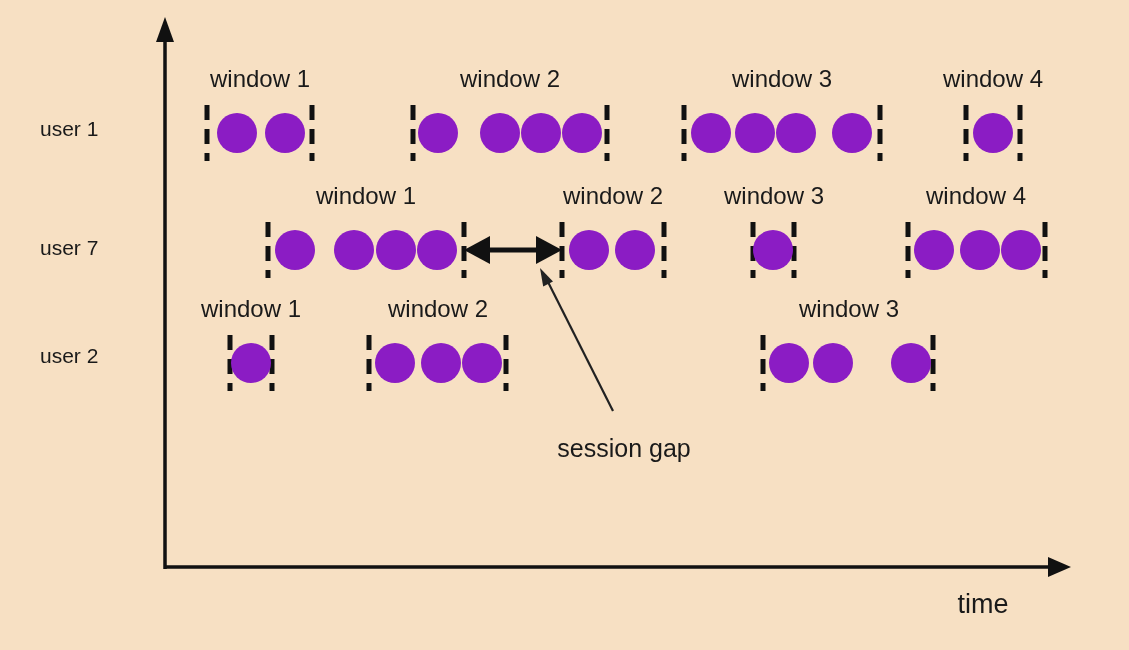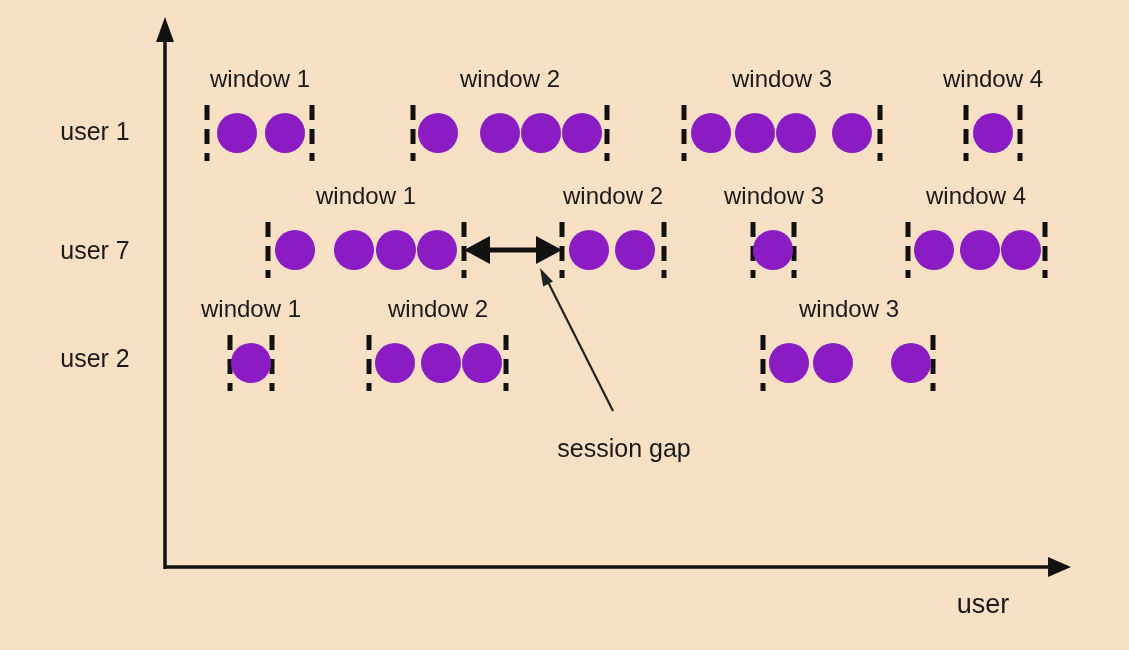--- a/index.html
+++ b/index.html
@@ -56,22 +56,22 @@
   .pointer-head {
     fill: #222222;
   }
   .txt {
     position: absolute;
     color: #1a1a1a;
     font-family: "Liberation Sans", sans-serif;
     white-space: nowrap;
   }
   .user-label {
-    font-size: 25px;
-    text-align: center;
+    font-size: 21px;
+    text-align: left;
   }
   .window-label {
     font-size: 24px;
     text-align: center;
     transform: translateX(-50%);
   }
   .annot-label {
     font-size: 25px;
     text-align: center;
     transform: translateX(-50%);
@@ -201,15 +201,15 @@
       <div class="txt window-label" style="left: 774px; top: 182px;">window 3</div>
       <div class="txt window-label" style="left: 976px; top: 182px;">window 4</div>
       <div class="txt user-label" style="left: 40px; width: 110px; top: 344px;">user 2</div>
       <div class="txt window-label" style="left: 251px; top: 295px;">window 1</div>
       <div class="txt window-label" style="left: 438px; top: 295px;">window 2</div>
       <div class="txt window-label" style="left: 849px; top: 295px;">window 3</div>
     </div>
 
   <div class="txt annot-label" id="session-gap-label" style="left: 624px; top: 434px;">session gap</div>
 
-  <div class="txt axis-label" id="time-label" style="left: 983px; top: 589px;">user</div>
+  <div class="txt axis-label" id="time-label" style="left: 983px; top: 589px;">time</div>
 
 </div>
 
 </body></html>

